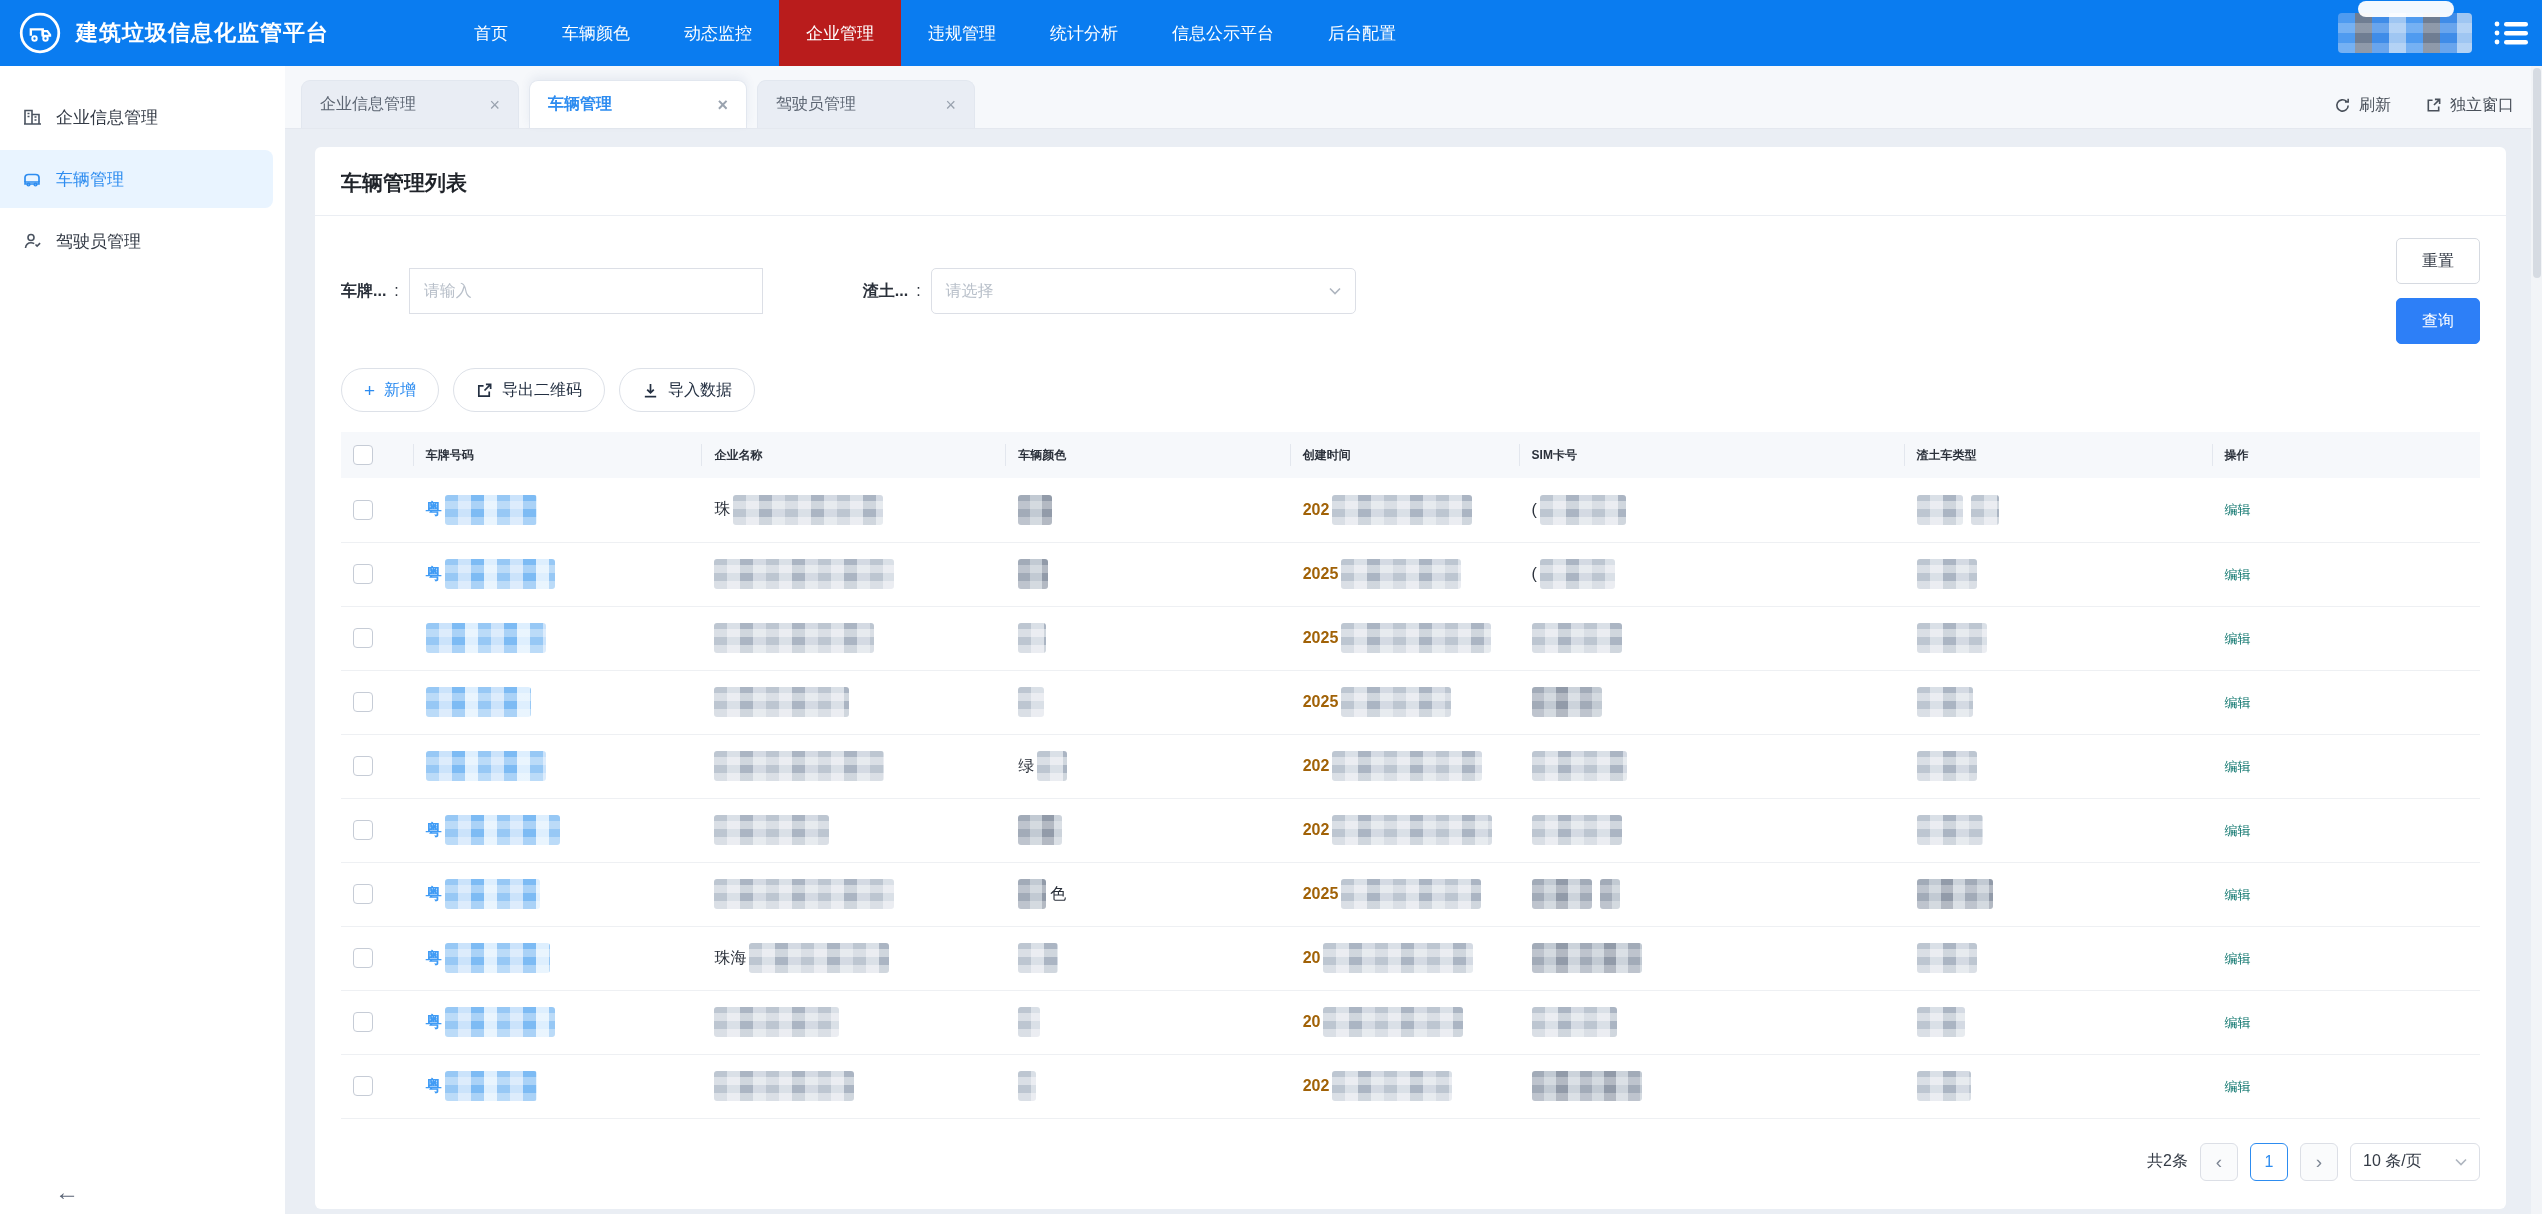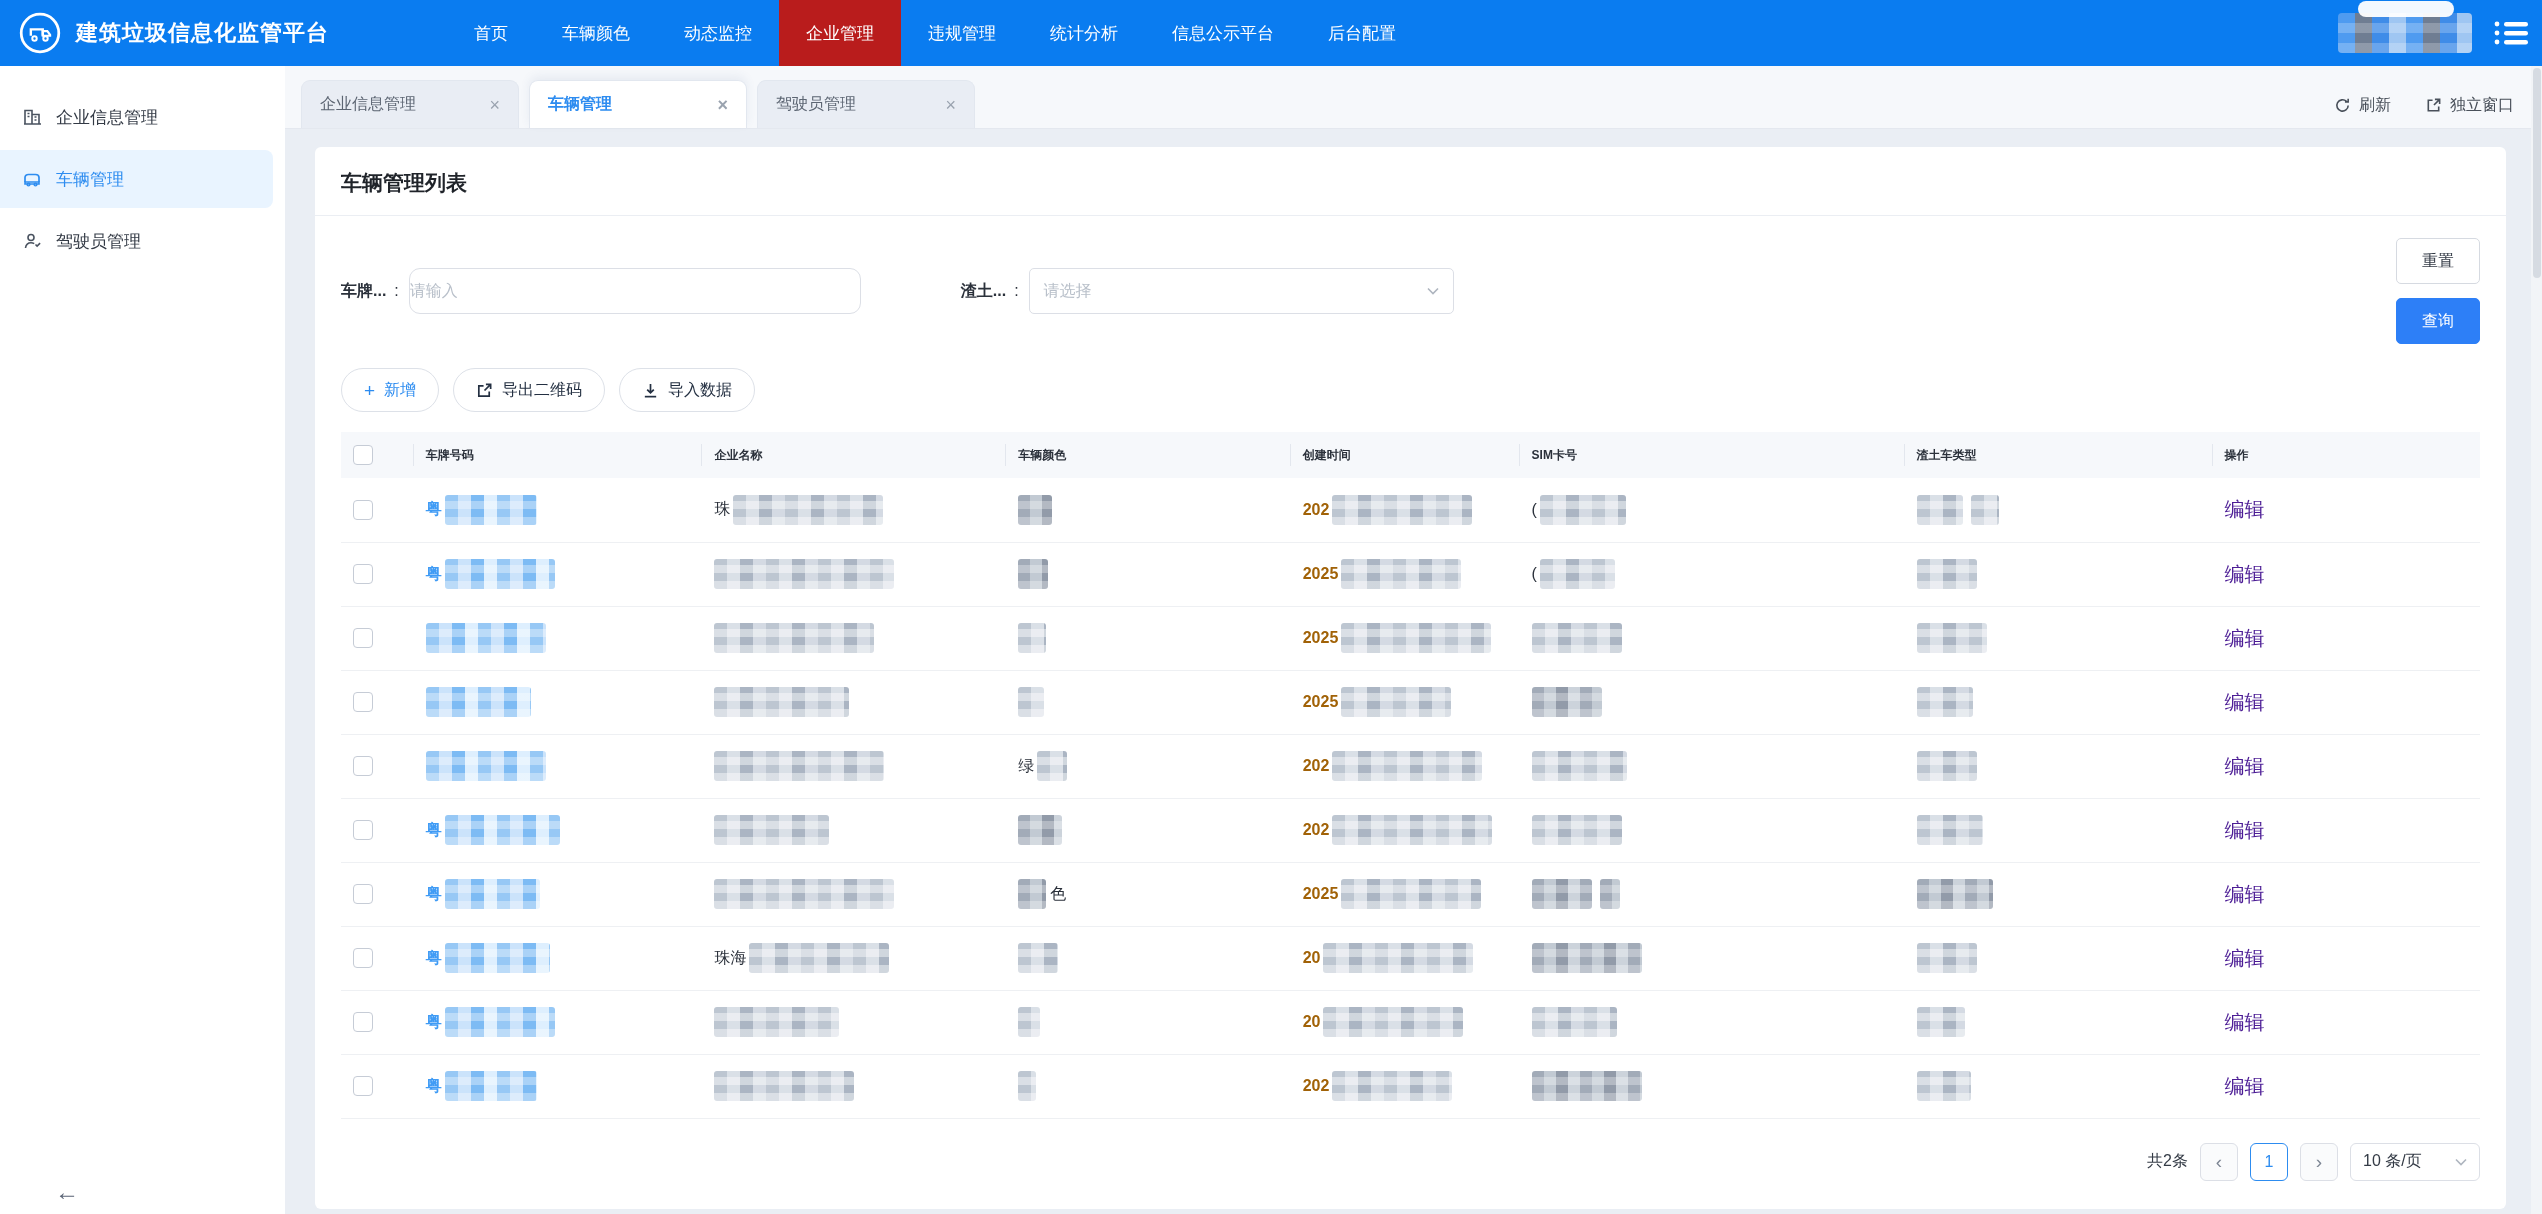--- a/index.html
+++ b/index.html
@@ -43,21 +43,21 @@
   .tab-actions{margin-left:auto;display:flex;align-items:center;gap:34px;padding-bottom:12px;}
   .tab-act{display:flex;align-items:center;gap:8px;font-size:16px;color:#49505a;cursor:pointer;white-space:nowrap;}
 
   
   .card{background:#fff;border-radius:6px;margin:18px 36px 20px 30px;flex:0 0 auto;}
   .card-title{padding:22px 26px 18px;font-size:21px;font-weight:700;color:#1f2329;border-bottom:1px solid #ebeef3;}
 
   .filter-row{display:flex;align-items:center;padding:22px 26px 6px;}
   .f-label{font-size:16px;font-weight:600;color:#2b313b;white-space:nowrap;}
   .f-colon{margin:0 10px 0 8px;color:#2b313b;font-size:16px;}
-  .f-input{width:452px;height:46px;border:1px solid #dcdfe6;border-radius:11px;padding:0 0;font-size:16px;color:#333;outline:none;background:#fff;font-family:inherit;}
+  .f-input{width:354px;height:46px;border:1px solid #dcdfe6;border-radius:0;padding:0 14px;font-size:16px;color:#333;outline:none;background:#fff;font-family:inherit;}
   .f-input::placeholder{color:#b9c0ca;}
   .f-group2{margin-left:100px;display:flex;align-items:center;}
   .f-select{width:425px;height:46px;border:1px solid #dcdfe6;border-radius:5px;padding:0 14px;font-size:16px;display:flex;align-items:center;justify-content:space-between;color:#b9c0ca;background:#fff;cursor:pointer;}
   .filter-btns{margin-left:auto;display:flex;gap:14px;flex-direction:column;}
   .btn{height:46px;border-radius:5px;font-size:16px;cursor:pointer;display:flex;align-items:center;justify-content:center;font-family:inherit;}
   .btn-reset{width:84px;background:#fff;border:1px solid #d6dae1;color:#333a45;}
   .btn-primary{width:84px;background:#2d7ff7;border:1px solid #2d7ff7;color:#fff;}
 
   .toolbar{display:flex;gap:14px;padding:18px 26px 20px;}
   .pill{height:44px;border-radius:22px;border:1px solid #dde1e8;background:#fff;display:flex;align-items:center;gap:9px;padding:0 22px;font-size:16px;color:#243042;cursor:pointer;white-space:nowrap;}
@@ -78,21 +78,21 @@
     background:
       repeating-linear-gradient(0deg, rgba(255,255,255,.45) 0 8px, rgba(255,255,255,0) 8px 16px),
       repeating-linear-gradient(90deg,#b6c0cd 0 13px,#d7dde5 13px 26px,#a3aebd 26px 39px,#d0d7e0 39px 52px);}
   .pxblue{background:
       repeating-linear-gradient(0deg, rgba(255,255,255,.35) 0 8px, rgba(255,255,255,0) 8px 16px),
       repeating-linear-gradient(90deg,#8cc3f5 0 13px,#c6e1fb 13px 26px,#6fb4f3 26px 39px,#dbeefe 39px 52px);}
   .pxdark{background:
       repeating-linear-gradient(0deg, rgba(255,255,255,.3) 0 8px, rgba(255,255,255,0) 8px 16px),
       repeating-linear-gradient(90deg,#98a2b1 0 12px,#bcc5cf 12px 24px,#8791a0 24px 36px,#c7cfd8 36px 48px);}
   .px + .px{margin-left:8px;}
-  .edit-link{color:#4c1d95;font-size:20px;cursor:pointer;text-decoration:none;}
+  .edit-link{color:#0f766e;font-size:13px;cursor:pointer;text-decoration:none;}
 
   
   .pagination{display:flex;align-items:center;justify-content:flex-end;gap:12px;padding:24px 26px 28px;font-size:16px;color:#343b46;}
   .pg-btn{width:38px;height:38px;border:1px solid #dcdfe6;border-radius:6px;background:#fafbfc;display:flex;align-items:center;justify-content:center;color:#7d8694;font-size:19px;cursor:pointer;}
   .pg-num{width:38px;height:38px;border:1px solid #2d8cf0;border-radius:6px;background:#fff;display:flex;align-items:center;justify-content:center;color:#2d8cf0;font-size:16px;cursor:pointer;}
   .pg-size{height:38px;min-width:130px;border:1px solid #dcdfe6;border-radius:6px;background:#fff;display:flex;align-items:center;justify-content:space-between;padding:0 12px;cursor:pointer;color:#343b46;}
   .chev{width:12px;height:8px;}
 
   .scroll-strip{position:absolute;right:0;top:66px;width:11px;height:1148px;background:#f2f4f7;}
   .scroll-thumb{position:absolute;right:1px;top:2px;width:8px;height:210px;border-radius:4px;background:#d6dbe2;}

